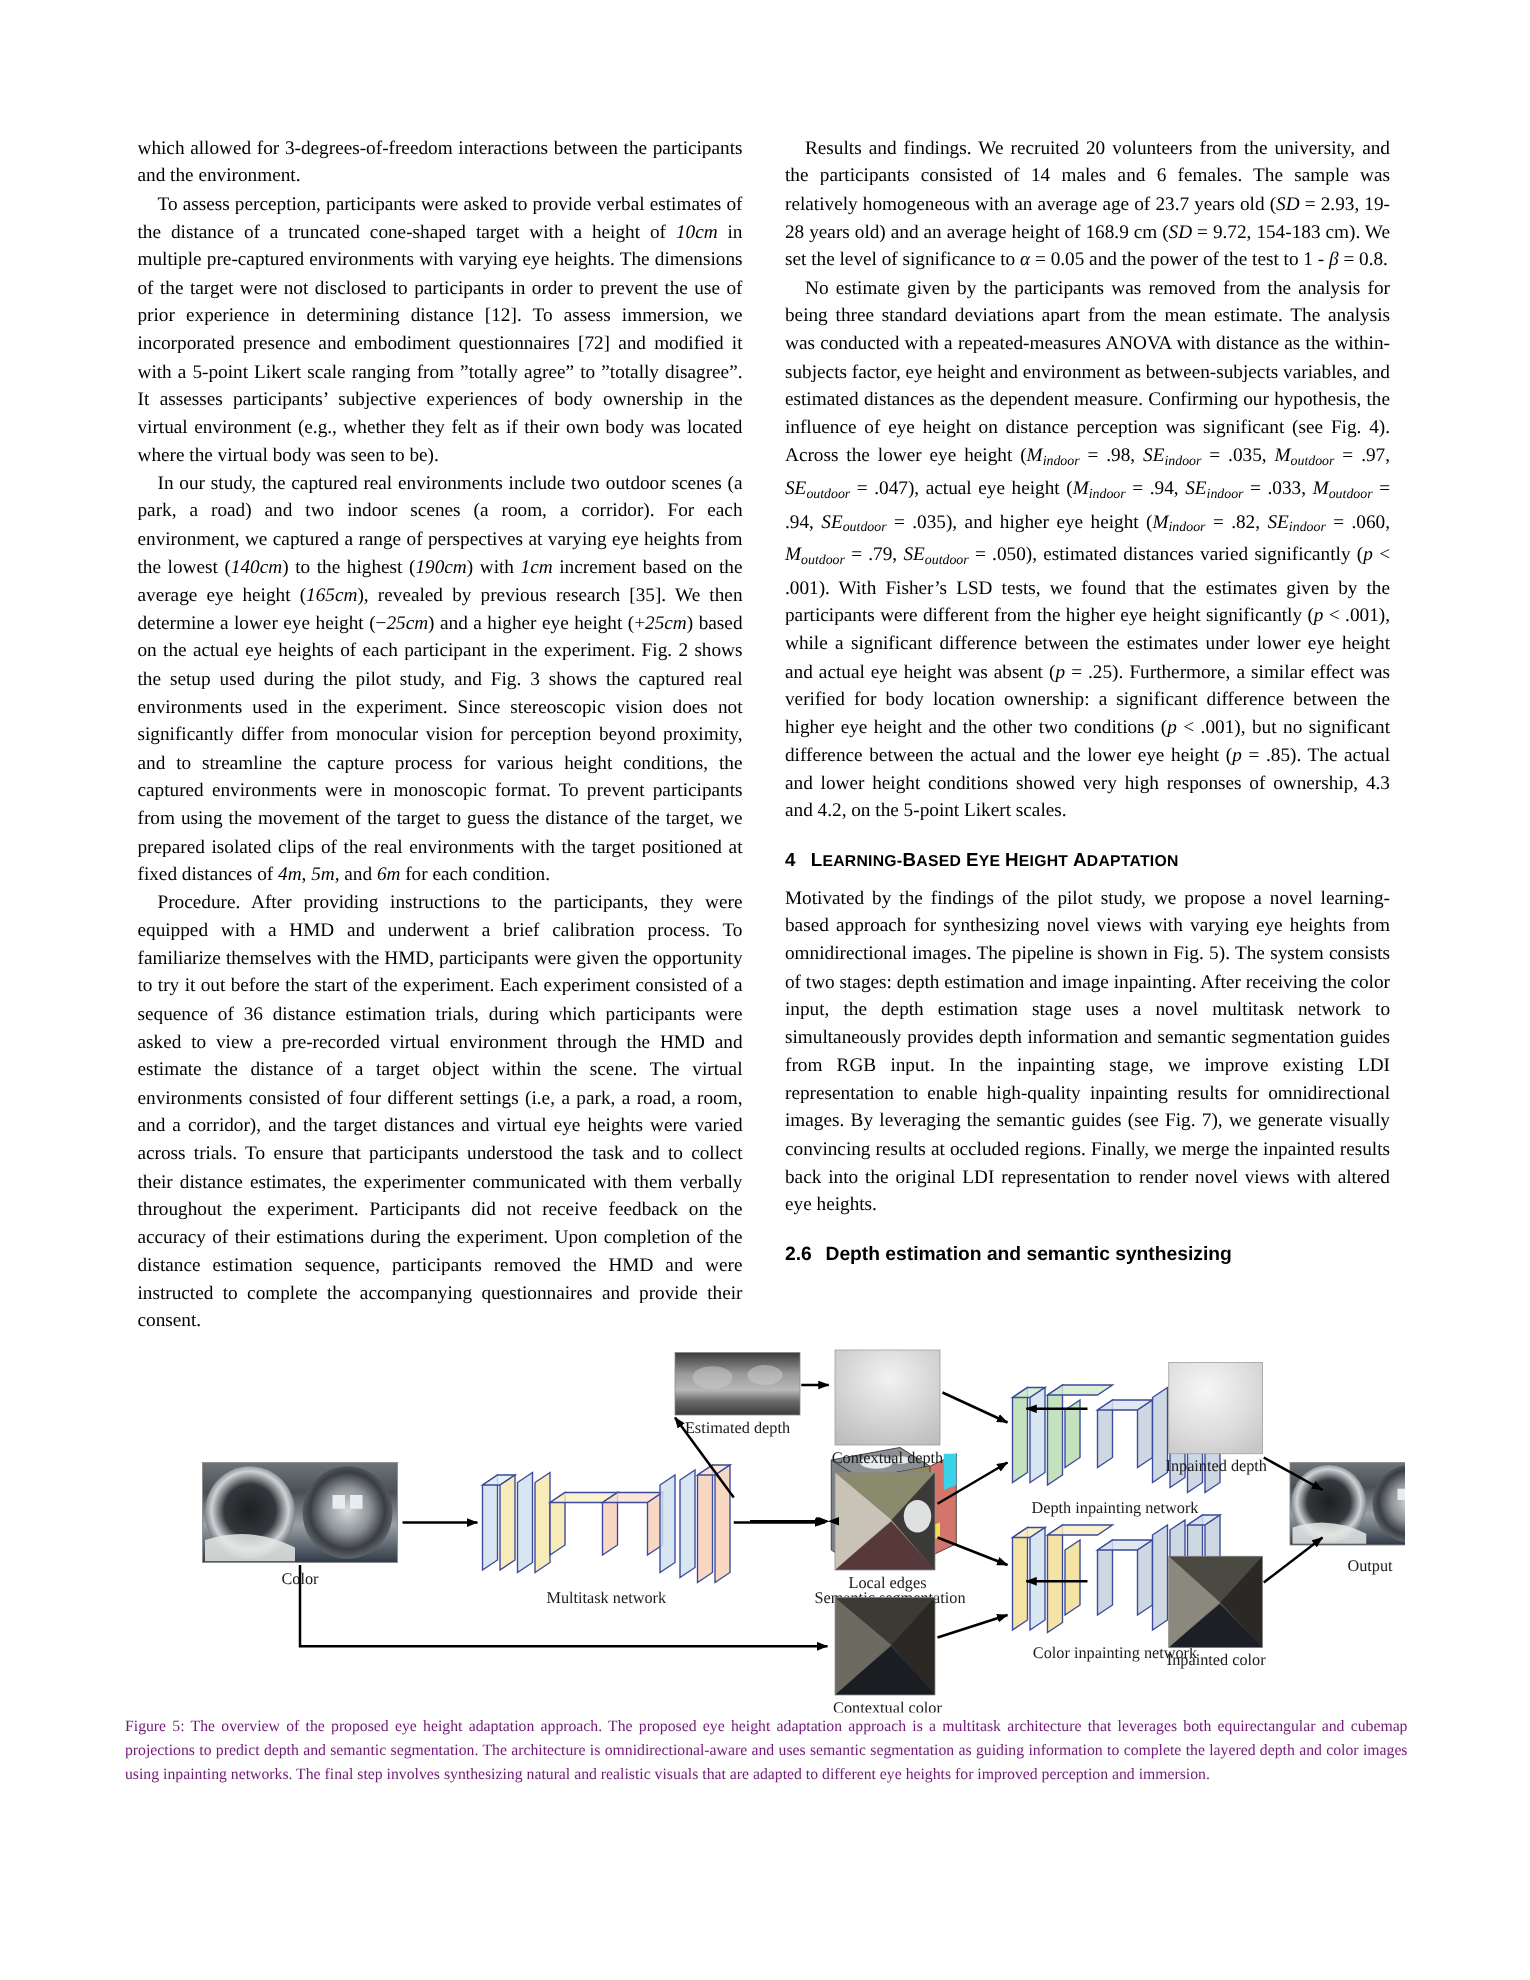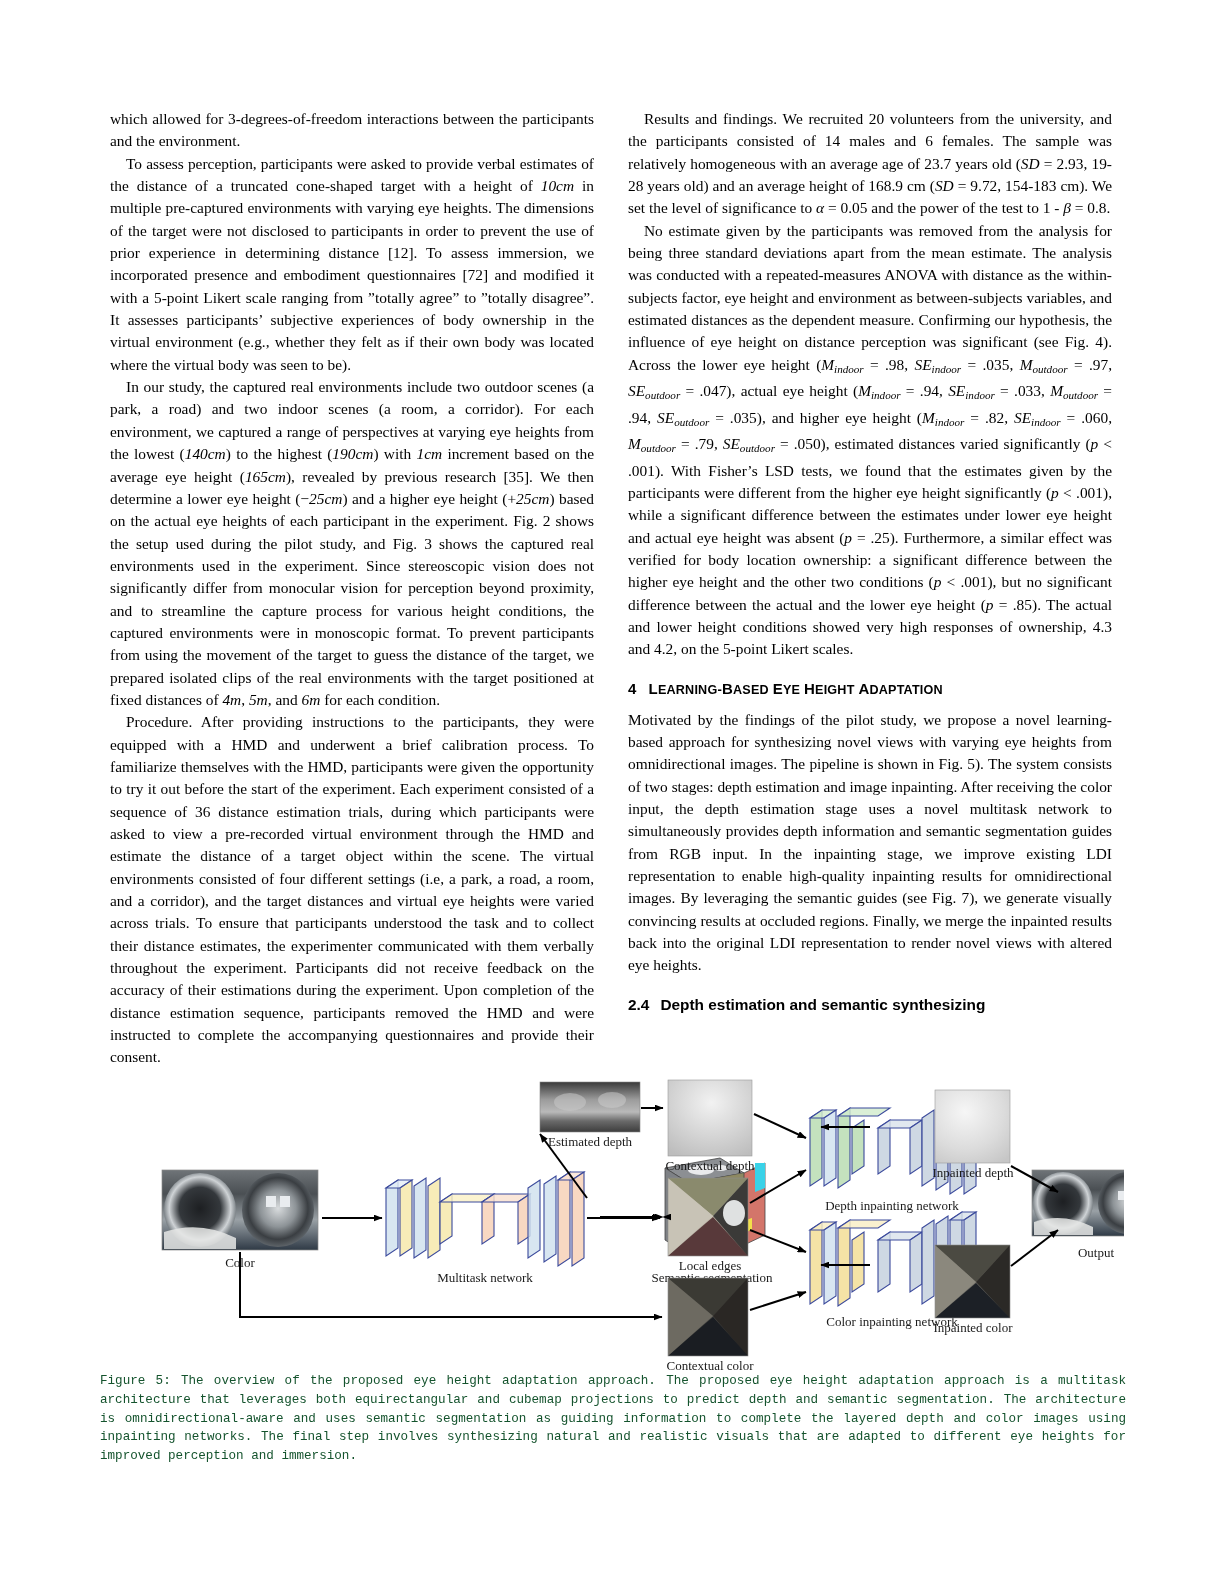--- a/index.html
+++ b/index.html
@@ -73,25 +73,25 @@
     width: 1024px;
     height: 300px;
   }
   .fig-svg { display: block; }
 
   .caption {
     position: absolute;
     left: 100px;
     top: 1372px;
     width: 1026px;
-    font-family: Liberation Mono, monospace;
+    font-family: Liberation Serif, serif;
     font-size: 12.6px;
     line-height: 18.8px;
     text-align: justify;
-    color: #14532d;
+    color: #701a75;
   }
 </style>
 </head>
 <body>
 
 <div class="page">
 
   <div class="col left">
     <p>which allowed for 3-degrees-of-freedom interactions between the participants and the environment.</p>
     <p class="indent">To assess perception, participants were asked to provide verbal estimates of the distance of a truncated cone-shaped target with a height of <i>10cm</i> in multiple pre-captured environments with varying eye heights. The dimensions of the target were not disclosed to participants in order to prevent the use of prior experience in determining distance [12]. To assess immersion, we incorporated presence and embodiment questionnaires [72] and modified it with a 5-point Likert scale ranging from ”totally agree” to ”totally disagree”. It assesses participants’ subjective experiences of body ownership in the virtual environment (e.g., whether they felt as if their own body was located where the virtual body was seen to be).</p>
@@ -104,21 +104,21 @@
 
     <p class="indent">No estimate given by the participants was removed from the analysis for being three standard deviations apart from the mean estimate. The analysis was conducted with a repeated-measures ANOVA with distance as the within-subjects factor, eye height and environment as between-subjects variables, and estimated distances as the dependent measure. Confirming our hypothesis, the influence of eye height on distance perception was significant (see Fig. 4). Across the lower eye height (<i>M</i><span class="sub">indoor</span> = .98, <i>SE</i><span class="sub">indoor</span> = .035, <i>M</i><span class="sub">outdoor</span> = .97, <i>SE</i><span class="sub">outdoor</span> = .047), actual eye height (<i>M</i><span class="sub">indoor</span> = .94, <i>SE</i><span class="sub">indoor</span> = .033, <i>M</i><span class="sub">outdoor</span> = .94, <i>SE</i><span class="sub">outdoor</span> = .035), and higher eye height (<i>M</i><span class="sub">indoor</span> = .82, <i>SE</i><span class="sub">indoor</span> = .060, <i>M</i><span class="sub">outdoor</span> = .79, <i>SE</i><span class="sub">outdoor</span> = .050), estimated distances varied significantly (<i>p</i> &lt; .001). With Fisher’s LSD tests, we found that the estimates given by the participants were different from the higher eye height significantly (<i>p</i> &lt; .001), while a significant difference between the estimates under lower eye height and actual eye height was absent (<i>p</i> = .25). Furthermore, a similar effect was verified for body location ownership: a significant difference between the higher eye height and the other two conditions (<i>p</i> &lt; .001), but no significant difference between the actual and the lower eye height (<i>p</i> = .85). The actual and lower height conditions showed very high responses of ownership, 4.3 and 4.2, on the 5-point Likert scales.</p>
 
     <h2 class="section">
       <span class="num">4</span><span class="smallcaps"><span style="font-size: 15px;">L</span><span style="font-size: 12.6px;">EARNING</span>-<span style="font-size: 15px;">B</span><span style="font-size: 12.6px;">ASED</span> <span style="font-size: 15px;">E</span><span style="font-size: 12.6px;">YE</span> <span style="font-size: 15px;">H</span><span style="font-size: 12.6px;">EIGHT</span> <span style="font-size: 15px;">A</span><span style="font-size: 12.6px;">DAPTATION</span></span>
     </h2>
 
     <p>Motivated by the findings of the pilot study, we propose a novel learning-based approach for synthesizing novel views with varying eye heights from omnidirectional images. The pipeline is shown in Fig. 5). The system consists of two stages: depth estimation and image inpainting. After receiving the color input, the depth estimation stage uses a novel multitask network to simultaneously provides depth information and semantic segmentation guides from RGB input. In the inpainting stage, we improve existing LDI representation to enable high-quality inpainting results for omnidirectional images. By leveraging the semantic guides (see Fig. 7), we generate visually convincing results at occluded regions. Finally, we merge the inpainted results back into the original LDI representation to render novel views with altered eye heights.</p>
 
     <h3 class="subsection">
-      <span class="num">2.4</span><span>Depth estimation and semantic synthesizing</span>
+      <span class="num">2.6</span><span>Depth estimation and semantic synthesizing</span>
     </h3>
 
   </div>
 
   <div class="figure">
     <svg class="fig-svg" width="1024" height="300" viewBox="0 0 1024 300">
       <defs>
         <marker id="arw" markerWidth="9" markerHeight="7" refX="8.4" refY="3.5" orient="auto" markerUnits="userSpaceOnUse">
           <path d="M0,0 L9,3.5 L0,7 z" fill="#000"></path>
         </marker>

